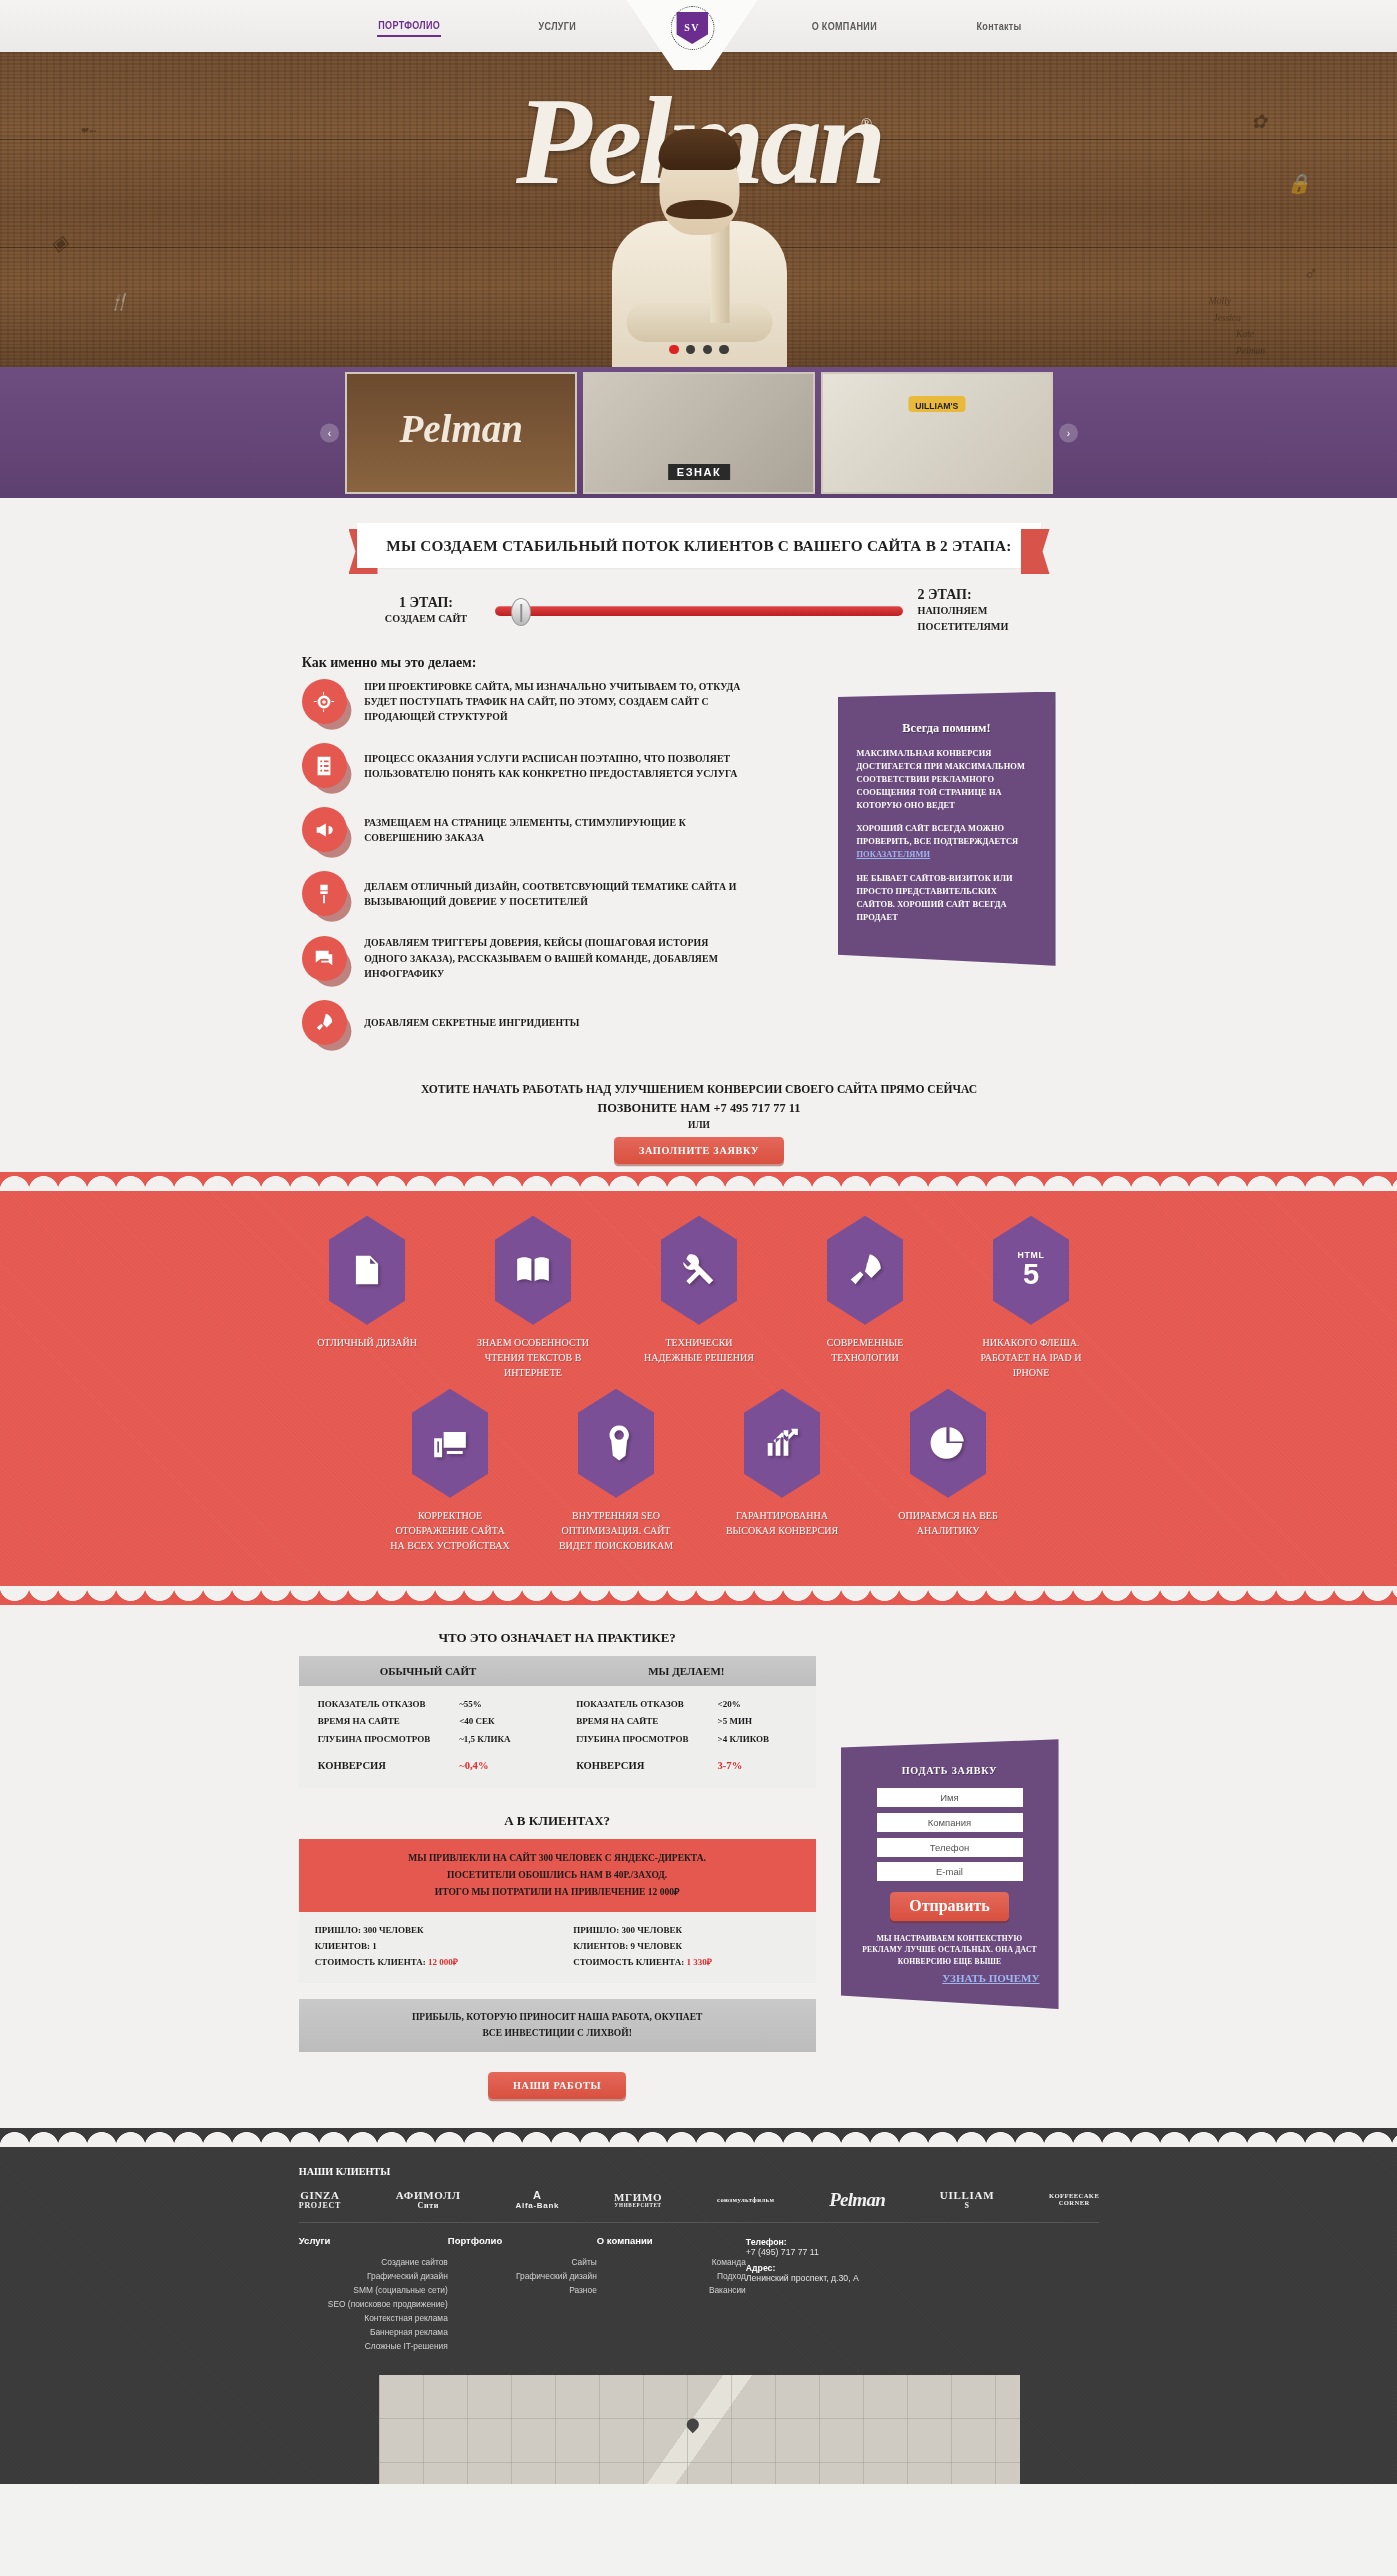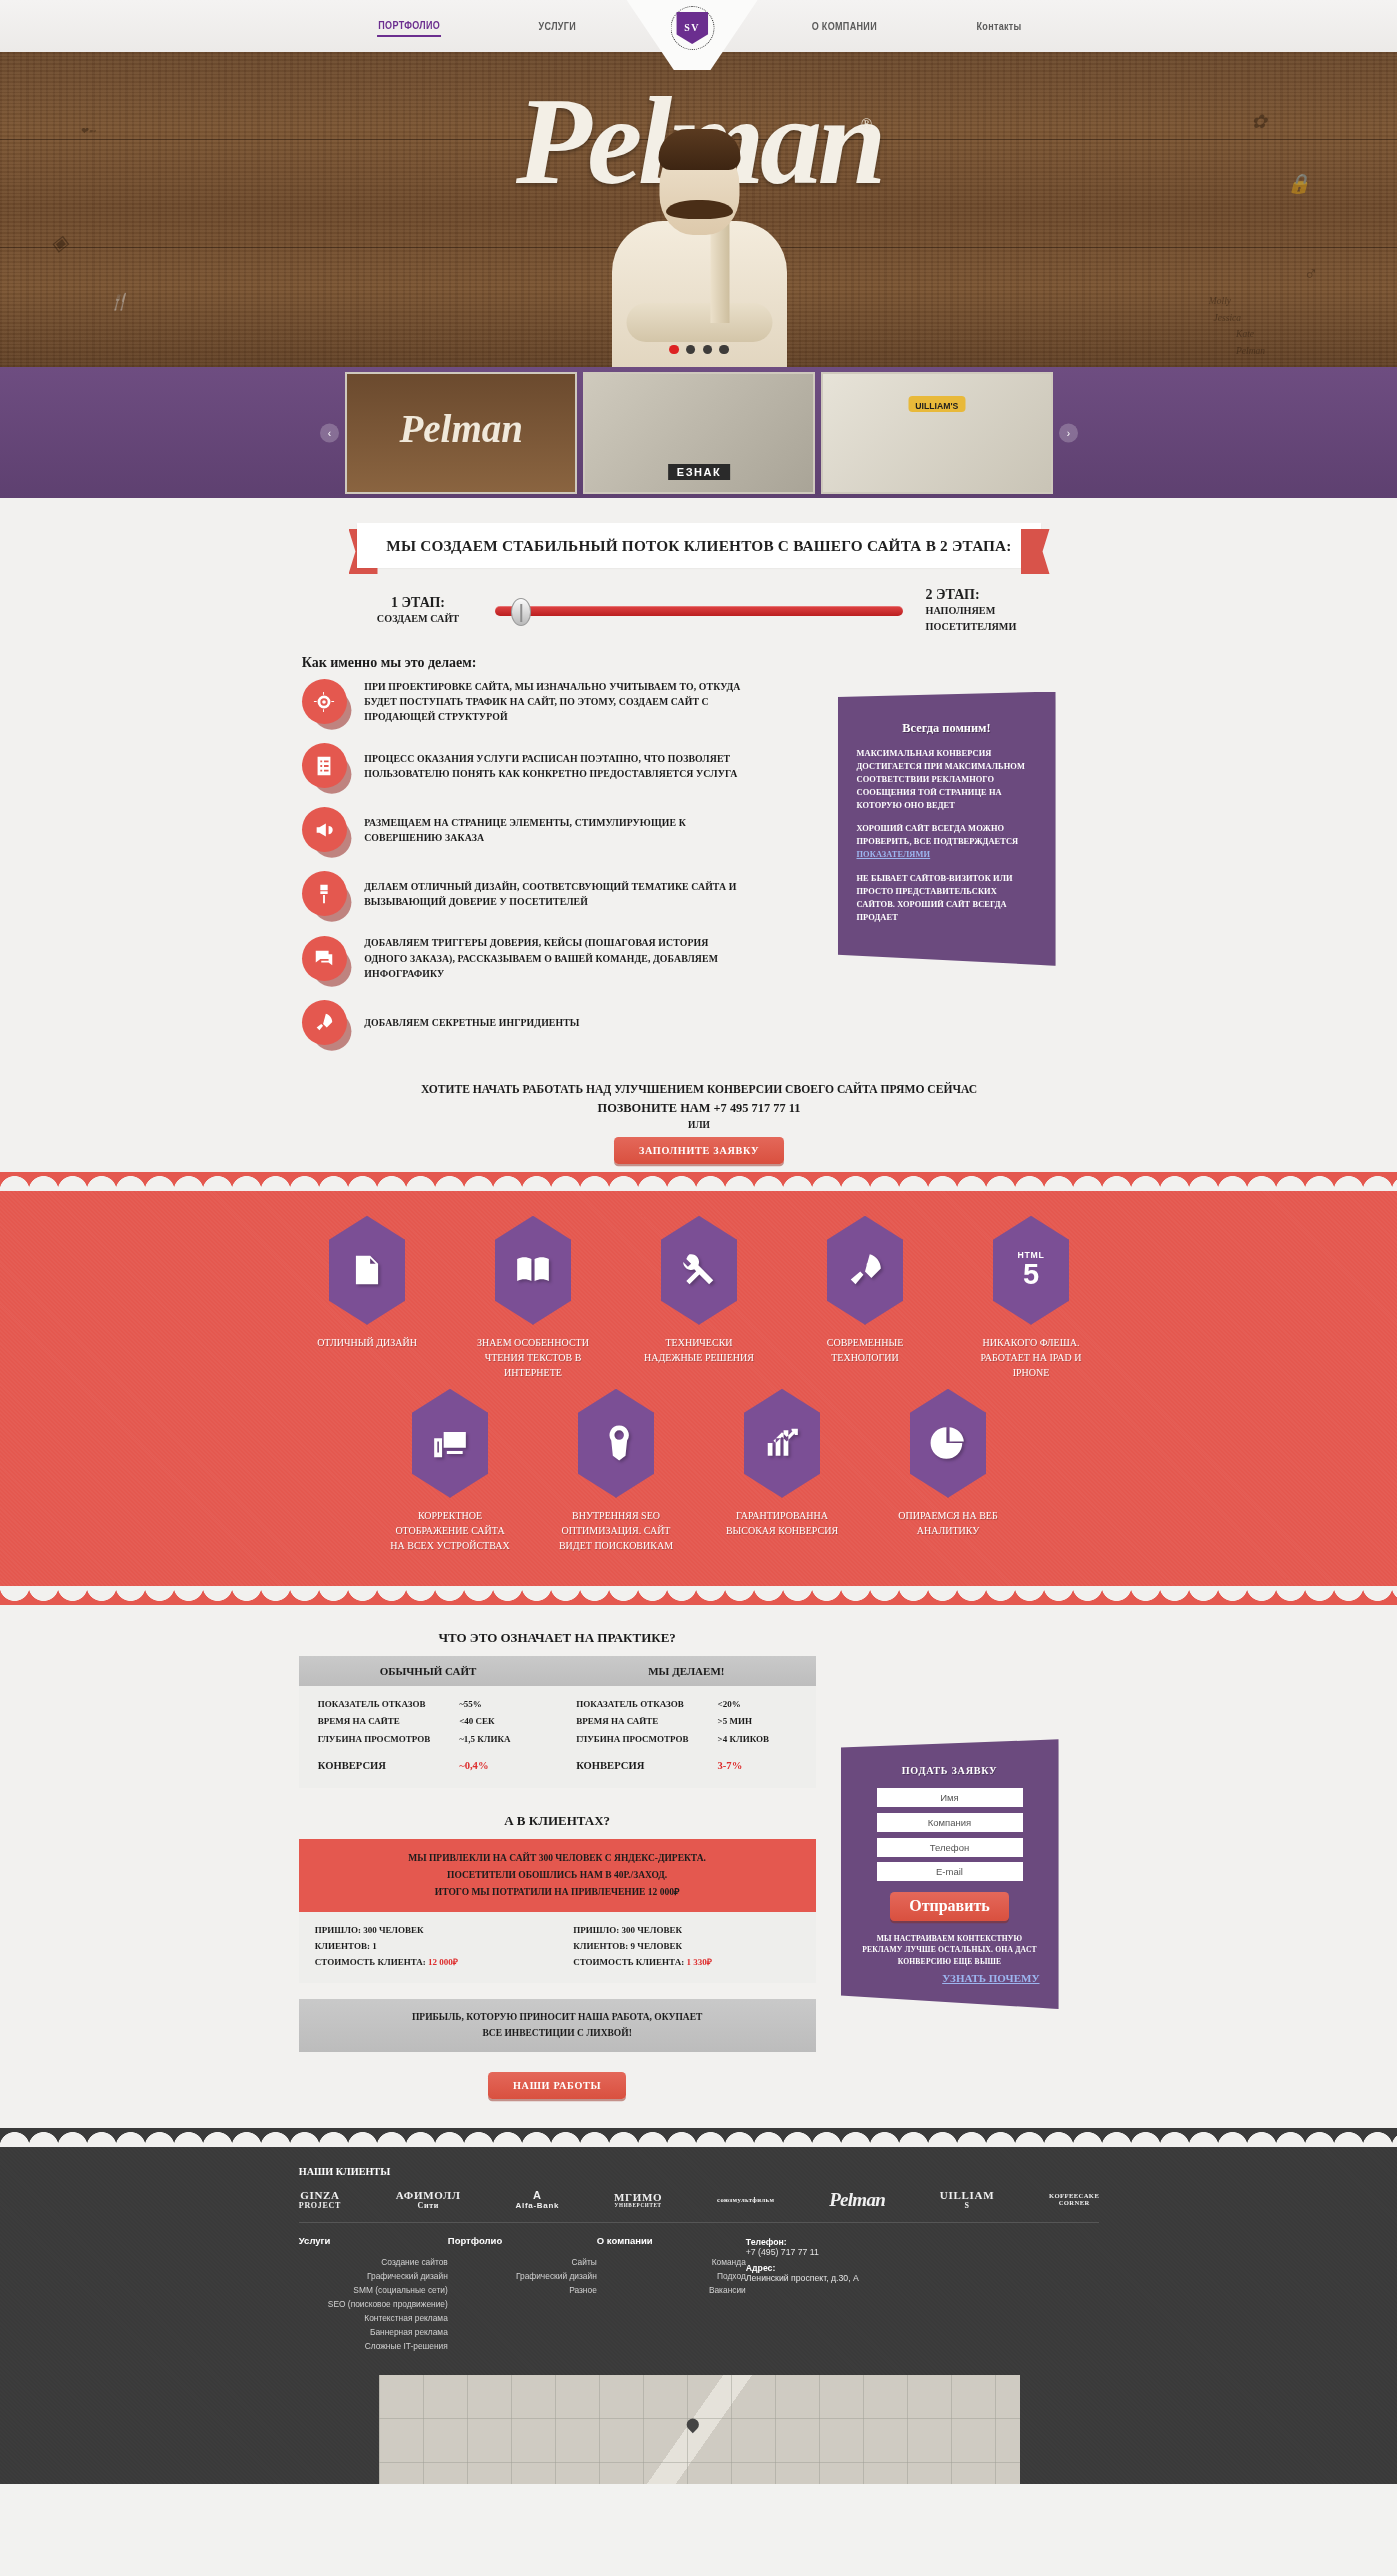--- a/index.html
+++ b/index.html
@@ -204,21 +204,21 @@
     letter-spacing:0.2px; white-space:nowrap;
   }
   .rib-tail{
     position:absolute; top:5.8px; width:29px;height:45px;background:#d8534a;
   }
   .rib-tail.l{ left:-25px; clip-path:polygon(0 0,100% 0,100% 100%,0 100%,24% 50%); }
   .rib-tail.r{ right:-25px; clip-path:polygon(0 0,100% 0,76% 50%,100% 100%,0 100%); }
 
   .stages{
     display:flex; align-items:center; justify-content:center;
-    padding:19px 0 8.7px; gap:8px;
+    padding:19px 0 8.7px; gap:0;
   }
   .stage-label{
     font-family:"Liberation Serif",serif; font-weight:700;
     text-transform:uppercase; font-size:10.2px; line-height:16px;
     color:#1f1f1f; width:138px;
   }
   .stage-label.l{ text-align:center; }
   .stage-label.r{ text-align:left; padding-left:14.6px;}
   .stage-label .big{ font-size:14px; }
   .slider{

